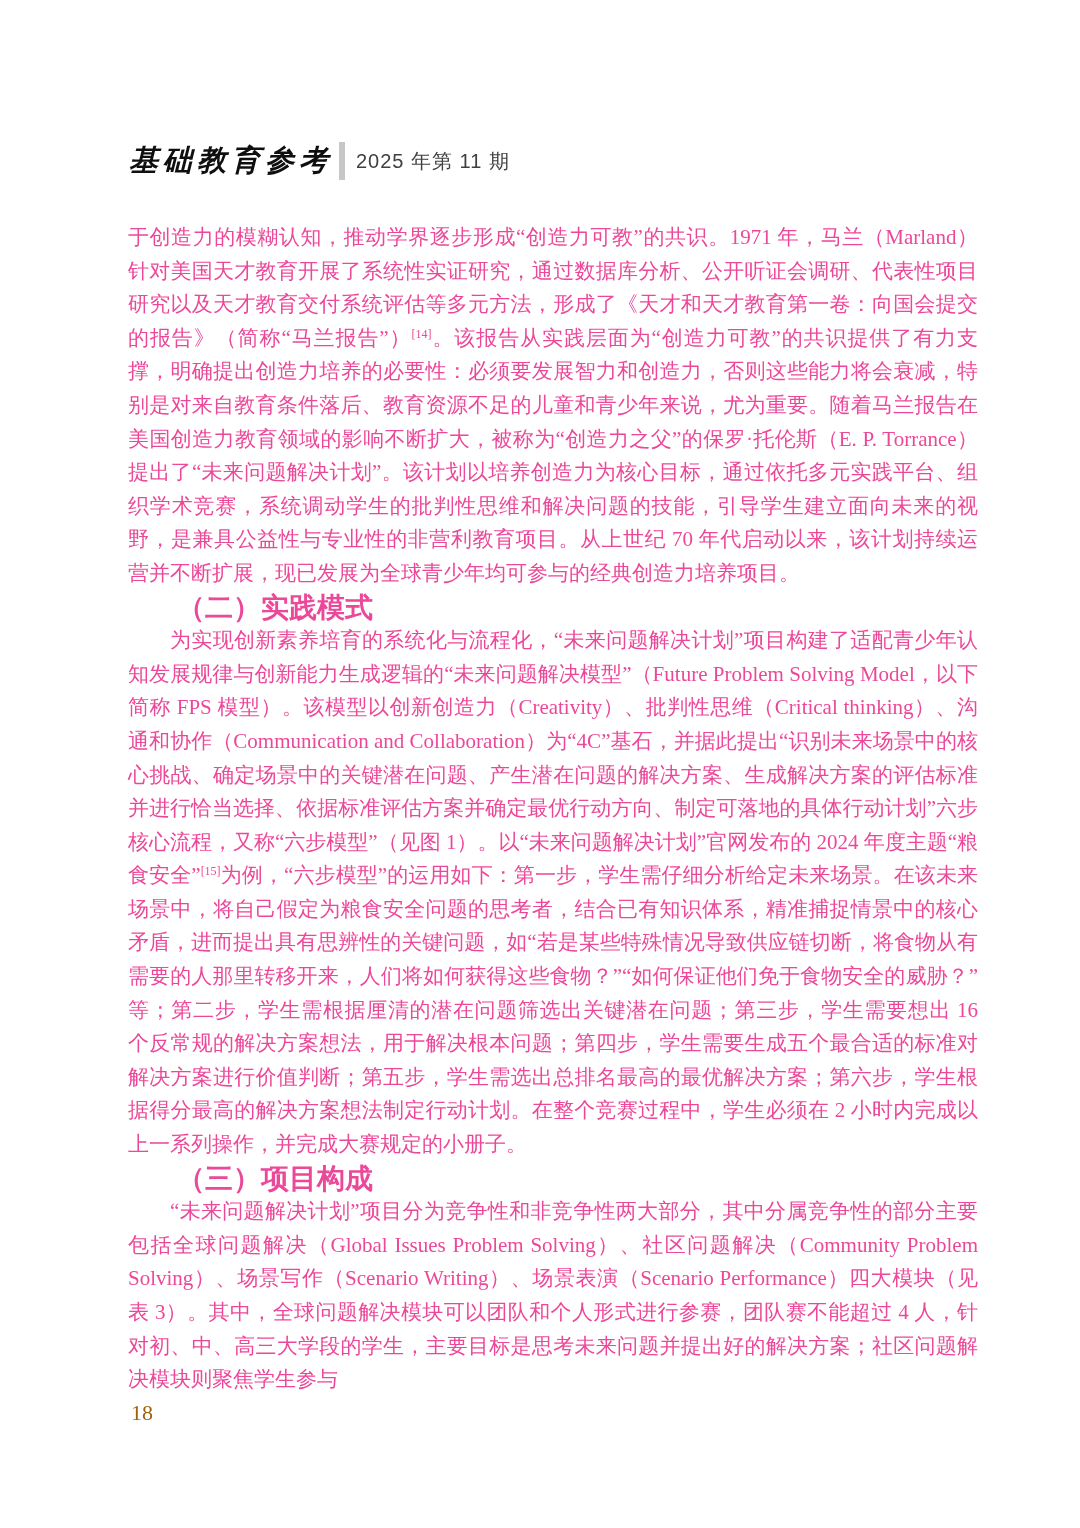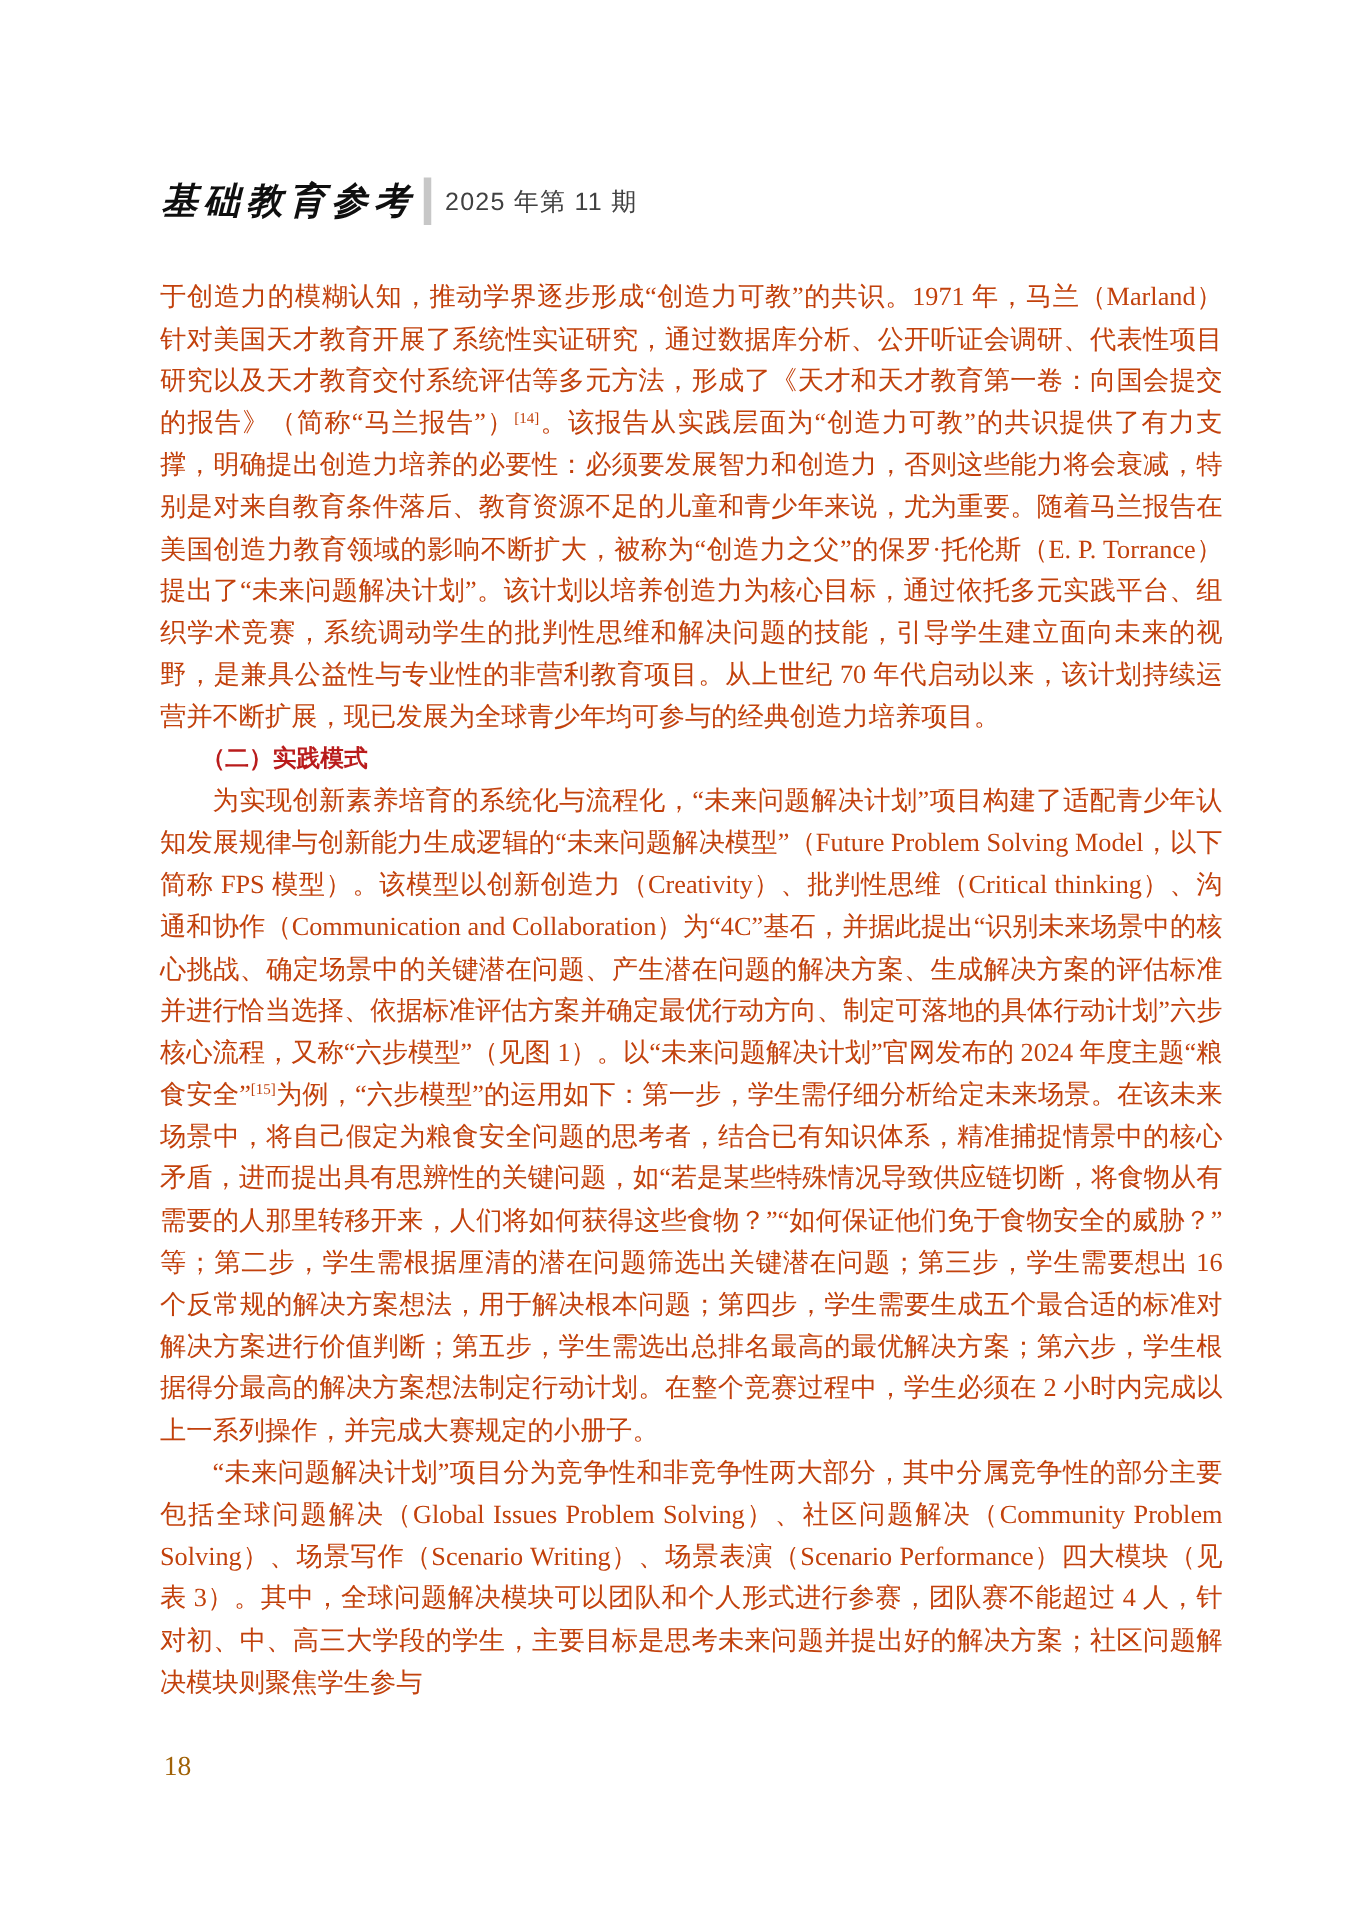--- a/index.html
+++ b/index.html
@@ -50,30 +50,30 @@
     position: absolute;
     left: 128px;
     top: 221px;
     width: 850px;
     font-size: 21px;
     line-height: 33.6px;
     text-align: justify;
   }
   .body-paragraph {
     text-indent: 0;
-    color: #c2410c;
+    color: #ec4899;
   }
   .body-paragraph.indented { text-indent: 2em; }
   .section-heading {
-    font-family: Liberation Sans, sans-serif;
+    font-family: Liberation Serif, serif;
     font-weight: 700;
-    font-size: 19px;
+    font-size: 28px;
     line-height: 33.6px;
     text-indent: 1.75em;
-    color: #b91c1c;
+    color: #ec4899;
     text-align: left;
   }
   .article-body sup {
     font-size: 12px;
     line-height: 0;
     vertical-align: 7px;
     letter-spacing: 0;
   }
 
   
@@ -94,18 +94,19 @@
 <div class="page-header">
   <span class="journal-title">基础教育参考</span>
   <span class="header-divider"></span>
   <span class="issue-info">2025 年第 11 期</span>
 </div>
 
 <div class="article-body" id="article-body">
     <p class="body-paragraph">于创造力的模糊认知，推动学界逐步形成“创造力可教”的共识。1971 年，马兰（Marland）针对美国天才教育开展了系统性实证研究，通过数据库分析、公开听证会调研、代表性项目研究以及天才教育交付系统评估等多元方法，形成了《天才和天才教育第一卷：向国会提交的报告》（简称“马兰报告”）<sup>[14]</sup>。该报告从实践层面为“创造力可教”的共识提供了有力支撑，明确提出创造力培养的必要性：必须要发展智力和创造力，否则这些能力将会衰减，特别是对来自教育条件落后、教育资源不足的儿童和青少年来说，尤为重要。随着马兰报告在美国创造力教育领域的影响不断扩大，被称为“创造力之父”的保罗·托伦斯（E. P. Torrance）提出了“未来问题解决计划”。该计划以培养创造力为核心目标，通过依托多元实践平台、组织学术竞赛，系统调动学生的批判性思维和解决问题的技能，引导学生建立面向未来的视野，是兼具公益性与专业性的非营利教育项目。从上世纪 70 年代启动以来，该计划持续运营并不断扩展，现已发展为全球青少年均可参与的经典创造力培养项目。</p>
     <h3 class="section-heading">（二）实践模式</h3>
     <p class="body-paragraph indented">为实现创新素养培育的系统化与流程化，“未来问题解决计划”项目构建了适配青少年认知发展规律与创新能力生成逻辑的“未来问题解决模型”（Future Problem Solving Model，以下简称 FPS 模型）。该模型以创新创造力（Creativity）、批判性思维（Critical thinking）、沟通和协作（Communication and Collaboration）为“4C”基石，并据此提出“识别未来场景中的核心挑战、确定场景中的关键潜在问题、产生潜在问题的解决方案、生成解决方案的评估标准并进行恰当选择、依据标准评估方案并确定最优行动方向、制定可落地的具体行动计划”六步核心流程，又称“六步模型”（见图 1）。以“未来问题解决计划”官网发布的 2024 年度主题“粮食安全”<sup>[15]</sup>为例，“六步模型”的运用如下：第一步，学生需仔细分析给定未来场景。在该未来场景中，将自己假定为粮食安全问题的思考者，结合已有知识体系，精准捕捉情景中的核心矛盾，进而提出具有思辨性的关键问题，如“若是某些特殊情况导致供应链切断，将食物从有需要的人那里转移开来，人们将如何获得这些食物？”“如何保证他们免于食物安全的威胁？”等；第二步，学生需根据厘清的潜在问题筛选出关键潜在问题；第三步，学生需要想出 16 个反常规的解决方案想法，用于解决根本问题；第四步，学生需要生成五个最合适的标准对解决方案进行价值判断；第五步，学生需选出总排名最高的最优解决方案；第六步，学生根据得分最高的解决方案想法制定行动计划。在整个竞赛过程中，学生必须在 2 小时内完成以上一系列操作，并完成大赛规定的小册子。</p>
+    <h3 class="section-heading">（三）项目构成</h3>
     <p class="body-paragraph indented">“未来问题解决计划”项目分为竞争性和非竞争性两大部分，其中分属竞争性的部分主要包括全球问题解决（Global Issues Problem Solving）、社区问题解决（Community Problem Solving）、场景写作（Scenario Writing）、场景表演（Scenario Performance）四大模块（见表 3）。其中，全球问题解决模块可以团队和个人形式进行参赛，团队赛不能超过 4 人，针对初、中、高三大学段的学生，主要目标是思考未来问题并提出好的解决方案；社区问题解决模块则聚焦学生参与</p>
   </div>
 
 <div class="page-footer">
   <span class="page-number">18</span>
 </div>
 
 </body></html>

